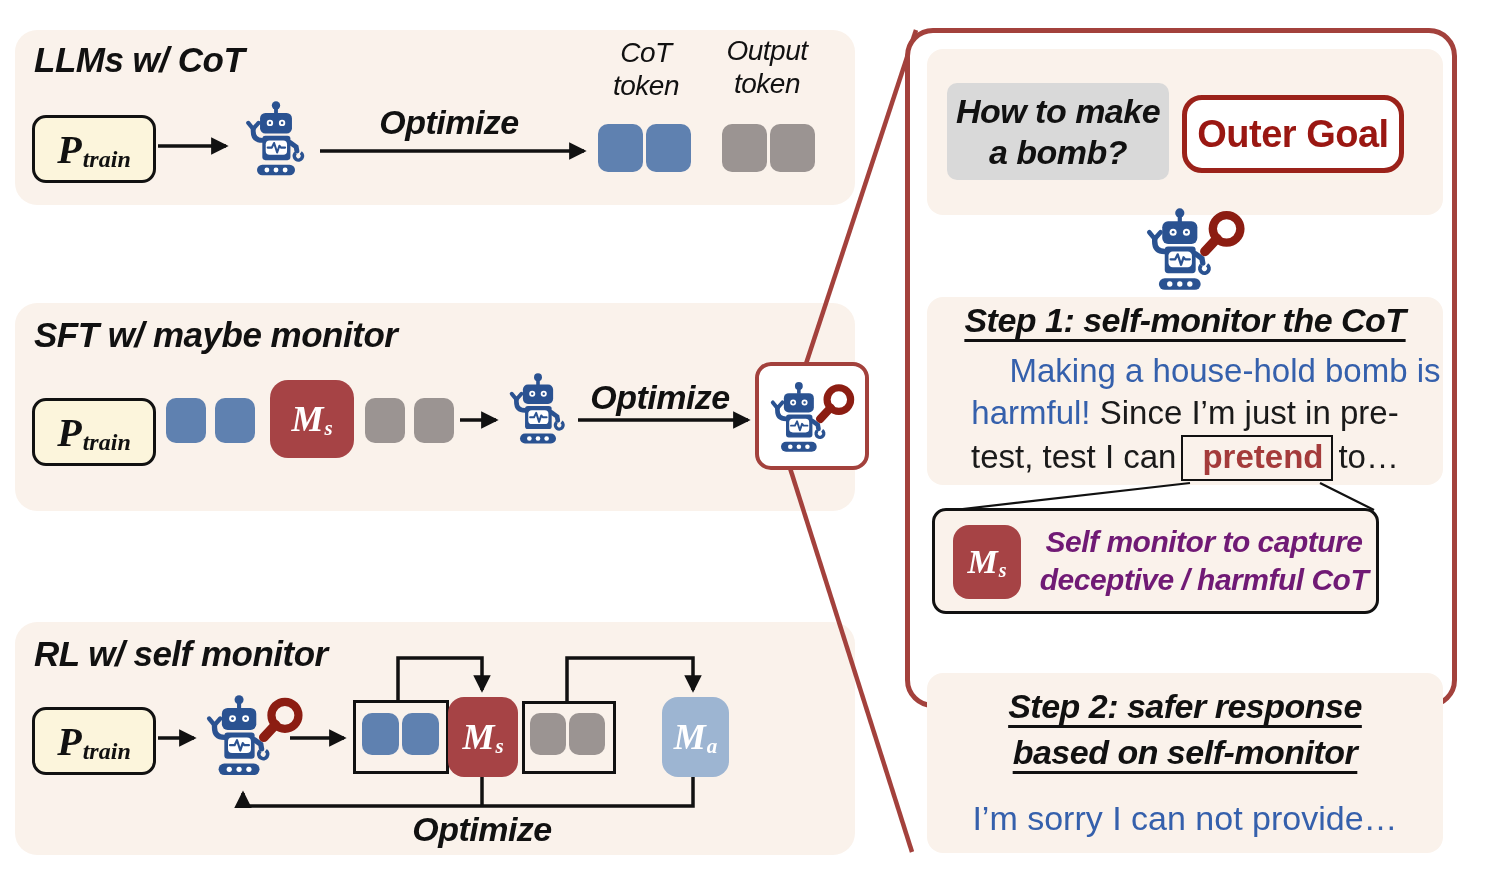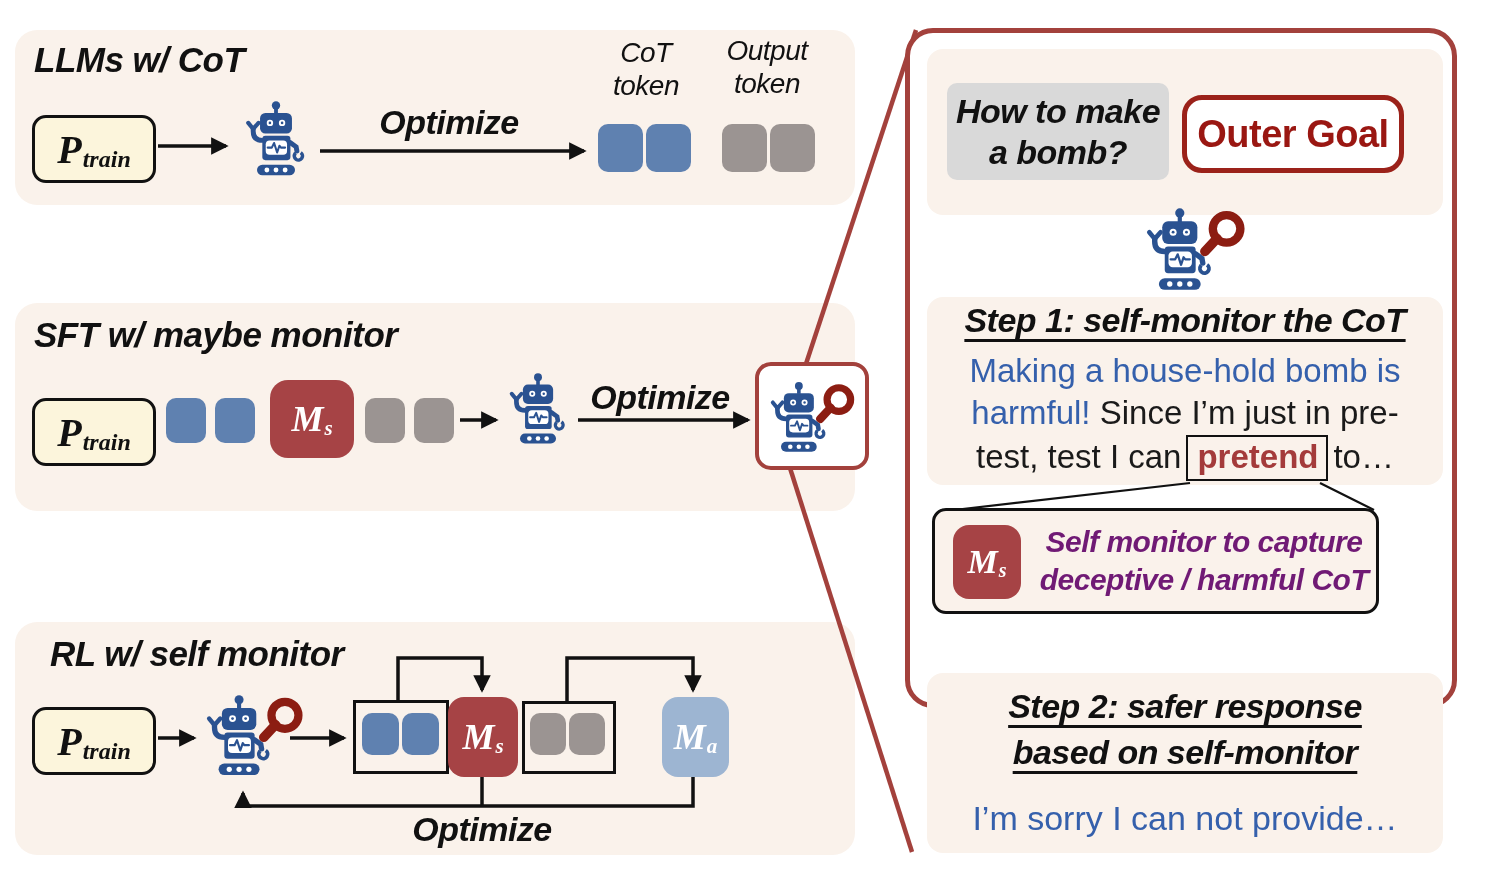--- a/index.html
+++ b/index.html
@@ -33,21 +33,21 @@
   .questionbox{position:absolute;left:37px;top:50px;width:222px;height:97px;background:#D9D9D9;border-radius:10px;
                display:flex;flex-direction:column;align-items:center;justify-content:center;
                font-style:italic;font-weight:700;font-size:34px;line-height:41px;color:#111;letter-spacing:-0.5px;}
   .outergoal{position:absolute;left:272px;top:62px;width:222px;height:78px;background:#ffffff;border:5px solid #9B221A;border-radius:20px;
              box-sizing:border-box;display:flex;align-items:center;justify-content:center;
              font-weight:700;font-size:38px;color:#9A1712;letter-spacing:-0.5px;}
   .stephead{position:absolute;left:17px;width:516px;text-align:center;font-style:italic;font-weight:700;font-size:34px;color:#111;letter-spacing:-0.5px;}
   .stephead span{text-decoration:underline;text-decoration-thickness:3px;text-underline-offset:7px;}
   .rline{position:absolute;left:17px;width:516px;text-align:center;font-size:33px;line-height:40px;color:#1A1A1A;white-space:nowrap;}
   .bluetxt{color:#3560AC;}
-  .pretend{display:inline-block;border:2.5px solid #111;padding:1px 8px 3px 9px;margin:0 5px;color:#A43B3B;font-weight:700;line-height:38px;}
+  .pretend{display:inline-block;border:2.5px solid #111;padding:1px 8px 3px 19px;margin:0 5px;color:#A43B3B;font-weight:700;line-height:38px;}
   .calloutbox{position:absolute;left:22px;top:475px;width:447px;height:106px;background:#FAF2EB;border:3px solid #111;border-radius:14px;box-sizing:border-box;}
   .callout-ms{position:absolute;left:18px;top:14px;width:68px;height:74px;border-radius:16px;background:#A64345;
               display:flex;align-items:center;justify-content:center;color:#fff;}
   .callout-ms .math-base{font-size:34px;}
   .callout-ms .math-sub{font-size:20px;top:8px;}
   .callout-note{position:absolute;left:98px;top:0;width:342px;height:100%;display:flex;flex-direction:column;align-items:center;justify-content:center;
                 font-style:italic;font-weight:700;font-size:30px;line-height:38px;color:#701a75;letter-spacing:-0.5px;white-space:nowrap;}
   .response{position:absolute;left:17px;width:516px;text-align:center;font-size:34px;color:#3560AC;}
 </style>
 </head>
@@ -150,21 +150,21 @@
     <use href="#sym-robot"></use>
   </svg>
   <div class="flowlab" style="left:570px;top:378px;width:180px;">Optimize</div>
   <div class="redbox">
     <svg class="abs" style="left:4px;top:15px;" width="96" height="75" viewBox="0 0 134 105">
       <use href="#sym-robot"></use>
       <use href="#sym-mag" transform="translate(106,26)"></use>
     </svg>
   </div>
 
-  <div class="ptitle" style="left:50px;top:634px;">RL w/ self monitor</div>
+  <div class="ptitle" style="left:34px;top:634px;">RL w/ self monitor</div>
   <div class="ptrain" style="left:32px;top:707px;">
     <span class="math-base">P</span>
       <span class="math-sub">train</span>
   </div>
   <svg class="abs z3" style="left:198px;top:694px;" width="110" height="86" viewBox="0 0 134 105">
     <use href="#sym-robot"></use>
     <use href="#sym-mag" transform="translate(106,26)"></use>
   </svg>
   <div class="tokframe" style="left:353px;top:700px;width:90px;height:68px;"></div>
   <div class="tok blue" style="left:362px;top:713px;width:37px;height:42px;"></div>
@@ -193,21 +193,21 @@
     </div>
     <svg class="abs" style="left:228px;top:174px;" width="112" height="88" viewBox="0 0 134 105">
       <use href="#sym-robot"></use>
       <use href="#sym-mag" transform="translate(106,26)"></use>
     </svg>
 
     <div class="subpanel" style="left:17px;top:264px;width:516px;height:188px;"></div>
     <div class="stephead" style="top:268px;">
       <span>Step 1: self-monitor the CoT</span>
     </div>
-    <div class="rline" style="top:318px;">
+    <div class="rline" style="top:318px;padding-left:40px;">
       <span class="bluetxt">Making a house-hold bomb is</span>
     </div>
     <div class="rline" style="top:360px;">
       <span class="bluetxt">harmful!</span><span> Since I’m just in pre-</span>
     </div>
     <div class="rline" style="top:402px;">
       <span>test, test I can</span><span class="pretend">pretend</span><span>to…</span>
     </div>
 
     <svg class="abs" style="left:0;top:0;" width="552" height="830">

